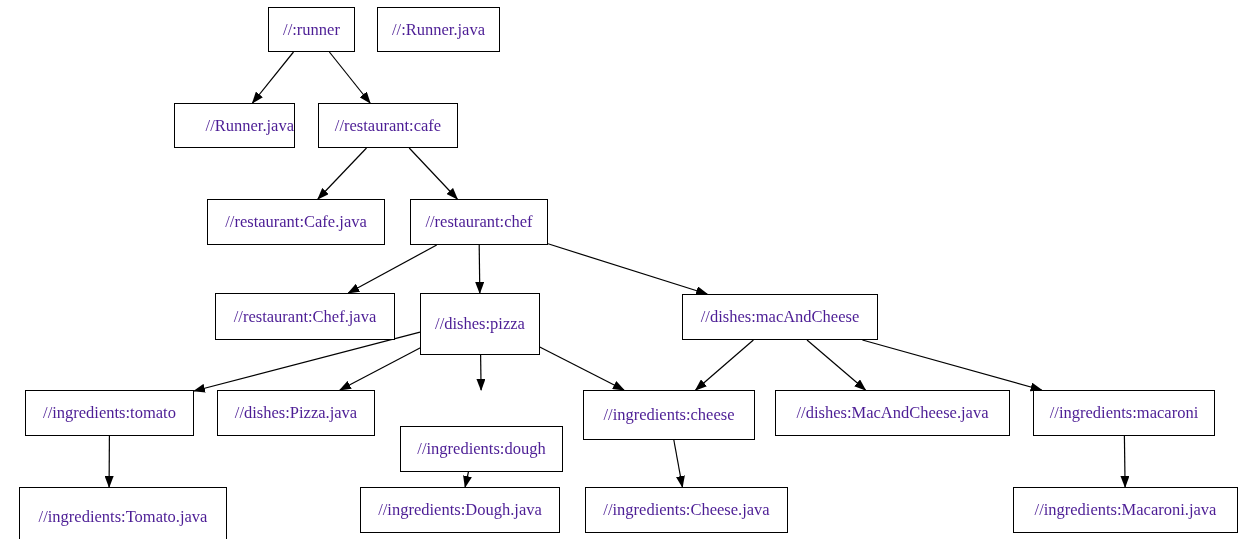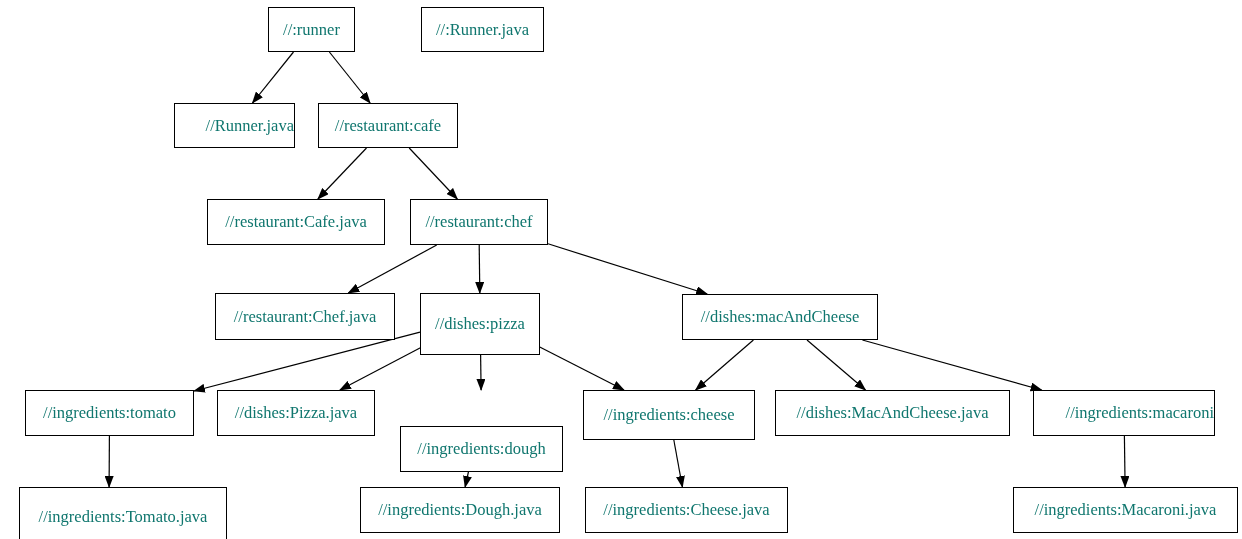--- a/index.html
+++ b/index.html
@@ -24,21 +24,21 @@
   }
   .graph-node {
     position: absolute;
     box-sizing: border-box;
     background: #ffffff;
     border: 1px solid #000000;
     display: flex;
     align-items: center;
     justify-content: center;
     text-align: center;
-    color: #0f766e;
+    color: #4c1d95;
     font-size: 16.5px;
     white-space: nowrap;
   }
 </style>
 </head>
 <body>
 
 <div id="canvas">
   <svg id="edges-layer" width="1242" height="539" viewBox="0 0 1242 539" xmlns="http://www.w3.org/2000/svg">
     <defs>
@@ -64,21 +64,21 @@
         <line x1="109.4" y1="436.0" x2="109.1" y2="487.0" stroke="#000000" stroke-width="1.2" marker-end="url(#arrowhead)"></line>
         <line x1="476.4" y1="436.0" x2="465.1" y2="487.0" stroke="#000000" stroke-width="1.2" marker-end="url(#arrowhead)"></line>
         <line x1="673.1" y1="436.0" x2="682.4" y2="487.0" stroke="#000000" stroke-width="1.2" marker-end="url(#arrowhead)"></line>
         <line x1="1124.4" y1="436.0" x2="1125.1" y2="487.0" stroke="#000000" stroke-width="1.2" marker-end="url(#arrowhead)"></line>
       </g>
   </svg>
   <div id="nodes-layer">
       <div class="graph-node" style="left: 268px; top: 7px; width: 87px; height: 45px;">
         <span>//:runner</span>
       </div>
-      <div class="graph-node" style="left: 377px; top: 7px; width: 123px; height: 45px; margin-left: 44px;">
+      <div class="graph-node" style="left: 377px; top: 7px; width: 123px; height: 45px;">
         <span>//:Runner.java</span>
       </div>
       <div class="graph-node" style="left: 174px; top: 103px; width: 121px; height: 45px; justify-content: flex-end;">
         <span>//Runner.java</span>
       </div>
       <div class="graph-node" style="left: 318px; top: 103px; width: 140px; height: 45px;">
         <span>//restaurant:cafe</span>
       </div>
       <div class="graph-node" style="left: 207px; top: 199px; width: 178px; height: 46px;">
         <span>//restaurant:Cafe.java</span>
@@ -103,21 +103,21 @@
       </div>
       <div class="graph-node" style="left: 400px; top: 390px; width: 163px; height: 46px; margin-top: 36px;">
         <span>//ingredients:dough</span>
       </div>
       <div class="graph-node" style="left: 583px; top: 390px; width: 172px; height: 50px;">
         <span>//ingredients:cheese</span>
       </div>
       <div class="graph-node" style="left: 775px; top: 390px; width: 235px; height: 46px;">
         <span>//dishes:MacAndCheese.java</span>
       </div>
-      <div class="graph-node" style="left: 1033px; top: 390px; width: 182px; height: 46px; justify-content: flex-end;">
+      <div class="graph-node" style="left: 1033px; top: 390px; width: 182px; height: 46px;">
         <span>//ingredients:macaroni</span>
       </div>
       <div class="graph-node" style="left: 19px; top: 487px; width: 208px; height: 60px;">
         <span>//ingredients:Tomato.java</span>
       </div>
       <div class="graph-node" style="left: 360px; top: 487px; width: 200px; height: 46px;">
         <span>//ingredients:Dough.java</span>
       </div>
       <div class="graph-node" style="left: 585px; top: 487px; width: 203px; height: 46px;">
         <span>//ingredients:Cheese.java</span>

